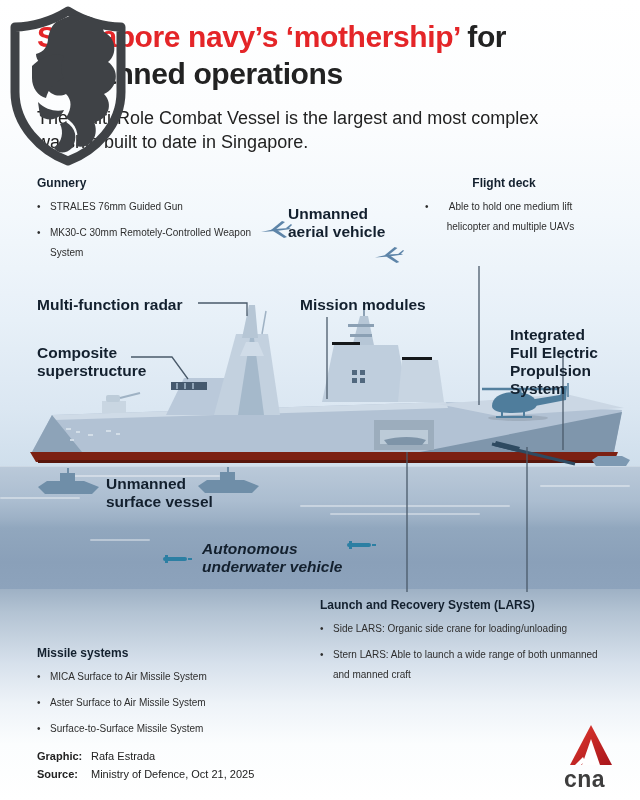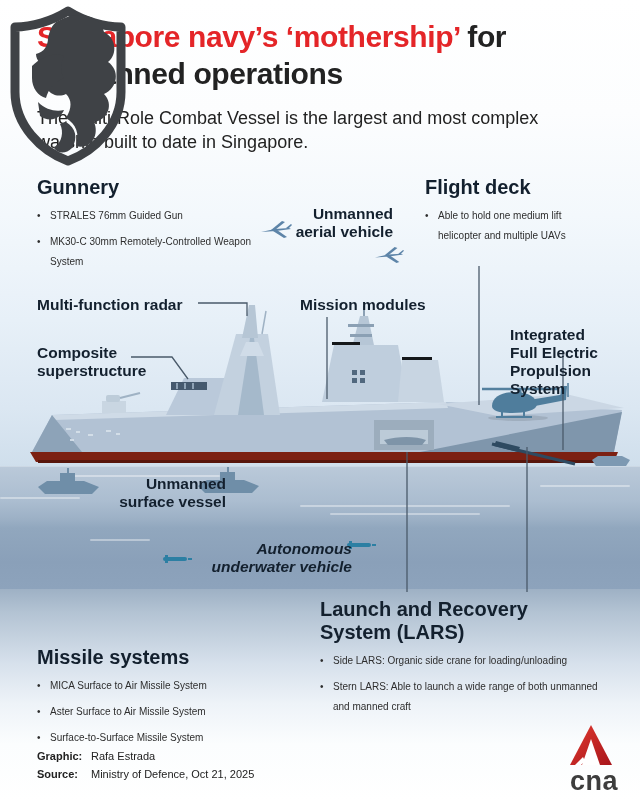--- a/index.html
+++ b/index.html
@@ -8,29 +8,29 @@
     background:linear-gradient(180deg,#ffffff 0%,#fcfdfe 14%,#f3f8fc 27%,#e7f0f8 40%,
       #dbe7f2 51%,#d0dfec 58%,#9db0c4 73.5%,#b3c3d3 76.5%,#d7e1ec 83%,#eef3f8 88%,
       #fbfdfe 93%,#ffffff 100%);}
   .abs{position:absolute;}
   
   .title{left:37px;top:18px;width:592px;font-weight:bold;font-size:30px;line-height:37px;
     letter-spacing:-0.4px;color:#222;}
   .title .red{color:#e42528;}
   .title .line{white-space:nowrap;}
   .subtitle{left:37px;top:106px;width:565px;font-size:18px;line-height:24px;color:#222;}
-  .sec-title{font-weight:bold;font-size:20px;color:#13202e;margin:0 0 7px 0;}
+  .sec-title{font-weight:bold;font-size:12px;color:#13202e;margin:0 0 7px 0;}
   .bullets{font-size:10px;line-height:20px;color:#2e2e2e;}
   .bullets .bi{position:relative;padding-left:13px;margin-bottom:6px;}
   .bullets .bi::before{content:"\2022";position:absolute;left:0;top:0;color:#2e2e2e;}
   .ship-label{font-weight:bold;font-size:15.5px;line-height:18px;color:#13202e;}
-  .center{text-align:right;}
+  .center{text-align:left;}
   .footer-row{font-size:11px;line-height:17px;color:#222;}
   .footer-row .lab{font-weight:bold;display:inline-block;width:54px;}
-  .cna-text{font-weight:bold;font-size:27px;color:#3d3d3d;letter-spacing:0.5px;}
+  .cna-text{font-weight:bold;font-size:23px;color:#3d3d3d;letter-spacing:0.5px;}
   
   .water{left:0;top:466px;width:640px;height:122px;
     background:linear-gradient(180deg,#bac9d9 0%,#abbdd0 28%,#9db1c6 42%,#91a7be 50%,
       #8aa0b9 78%,#8da3bc 100%);
     border-top:1px solid #ccd8e4;}
   .streak{position:absolute;height:2px;background:rgba(255,255,255,0.38);border-radius:2px;}
   svg{display:block;}
 </style>
 </head>
 <body>
@@ -197,21 +197,21 @@
   <div class="abs subtitle">The Multi-Role Combat Vessel is the largest and most complex warship built to date in Singapore.</div>
 
   <div class="abs" style="left:37px;top:176px;width:215px;">
     <div class="sec-title">Gunnery</div>
     <div class="bullets">
       <div class="bi">STRALES 76mm Guided Gun</div>
       <div class="bi">MK30-C 30mm Remotely-Controlled Weapon System</div>
     </div>
   </div>
 
-  <div class="abs" style="left:425px;top:176px;width:158px;">
+  <div class="abs" style="left:425px;top:176px;width:158px;text-align:center;">
     <div class="sec-title">Flight deck</div>
     <div class="bullets">
       <div class="bi">Able to hold one medium lift helicopter and multiple UAVs</div>
     </div>
   </div>
 
   <div class="abs ship-label center" style="left:288px;top:205px;width:105px;">Unmanned aerial vehicle</div>
   <div class="abs ship-label" style="left:37px;top:296px;width:170px;">Multi-function radar</div>
   <div class="abs ship-label" style="left:300px;top:296px;width:140px;">Mission modules</div>
   <div class="abs ship-label" style="left:510px;top:280px;width:92px;margin-top:46px;">Integrated Full Electric Propulsion System</div>

